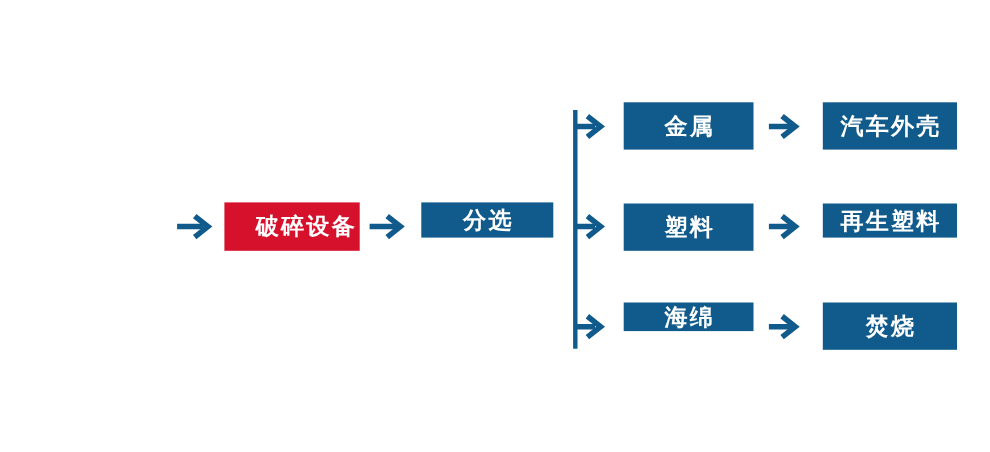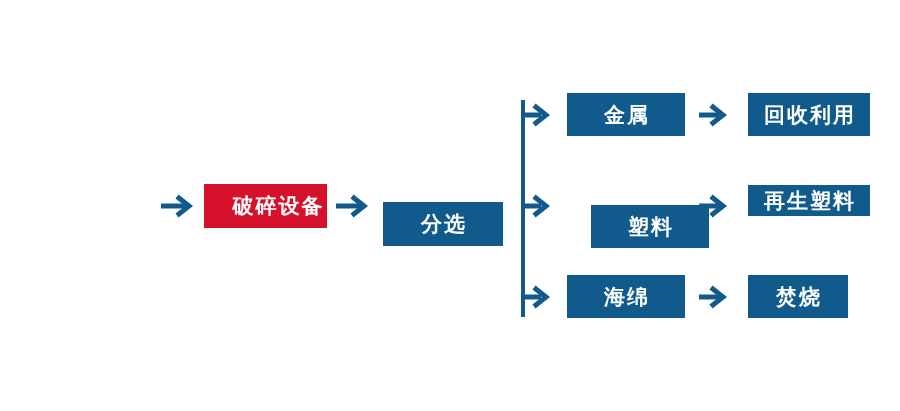--- a/index.html
+++ b/index.html
@@ -58,50 +58,50 @@
     <polyline points="18,3.5 30,13 18,22.5"></polyline>
   </svg>
 
   <div class="node red" style="left:204px;top:184px;width:123px;height:44px;">破碎设备</div>
 
   <svg class="arrow" style="left:334px;top:193px;" width="40" height="26" viewBox="0 0 40 26">
     <line x1="2" y1="13" x2="26" y2="13"></line>
     <polyline points="18,3.5 30,13 18,22.5"></polyline>
   </svg>
 
-  <div class="node blue" style="left:383px;top:202px;width:120px;height:44px;">分选</div>
+  <div class="node blue" style="left:383px;top:184px;width:120px;height:32px;">分选</div>
 
   <div class="vline" style="left:521px;top:100px;width:4px;height:217px;"></div>
 
   <svg class="arrow" style="left:523px;top:102px;" width="32" height="26" viewBox="0 0 32 26">
     <line x1="0" y1="13" x2="18" y2="13"></line>
     <polyline points="11,3.5 23,13 11,22.5"></polyline>
   </svg>
   <div class="node blue" style="left:567px;top:93px;width:118px;height:43px;">金属</div>
   <svg class="arrow" style="left:697px;top:102px;" width="36" height="26" viewBox="0 0 36 26">
     <line x1="2" y1="13" x2="22" y2="13"></line>
     <polyline points="14,3.5 26,13 14,22.5"></polyline>
   </svg>
-  <div class="node blue" style="left:748px;top:93px;width:122px;height:43px;">回收利用</div>
+  <div class="node blue" style="left:748px;top:93px;width:122px;height:43px;">汽车外壳</div>
 
   <svg class="arrow" style="left:523px;top:193px;" width="32" height="26" viewBox="0 0 32 26">
     <line x1="0" y1="13" x2="18" y2="13"></line>
     <polyline points="11,3.5 23,13 11,22.5"></polyline>
   </svg>
-  <div class="node blue" style="left:591px;top:185px;width:118px;height:43px;margin-top:20px;">塑料</div>
+  <div class="node blue" style="left:567px;top:185px;width:118px;height:43px;">塑料</div>
   <svg class="arrow" style="left:697px;top:193px;" width="36" height="26" viewBox="0 0 36 26">
     <line x1="2" y1="13" x2="22" y2="13"></line>
     <polyline points="14,3.5 26,13 14,22.5"></polyline>
   </svg>
   <div class="node blue" style="left:748px;top:185px;width:122px;height:31px;">再生塑料</div>
 
   <svg class="arrow" style="left:523px;top:284px;" width="32" height="26" viewBox="0 0 32 26">
     <line x1="0" y1="13" x2="18" y2="13"></line>
     <polyline points="11,3.5 23,13 11,22.5"></polyline>
   </svg>
-  <div class="node blue" style="left:567px;top:275px;width:118px;height:43px;">海绵</div>
+  <div class="node blue" style="left:567px;top:275px;width:118px;height:26px;">海绵</div>
   <svg class="arrow" style="left:697px;top:284px;" width="36" height="26" viewBox="0 0 36 26">
     <line x1="2" y1="13" x2="22" y2="13"></line>
     <polyline points="14,3.5 26,13 14,22.5"></polyline>
   </svg>
-  <div class="node blue" style="left:748px;top:275px;width:100px;height:43px;font-family:Liberation Mono, monospace;">焚烧</div>
+  <div class="node blue" style="left:748px;top:275px;width:122px;height:43px;font-family:Liberation Mono, monospace;">焚烧</div>
 
 </div>
 
 </body></html>

